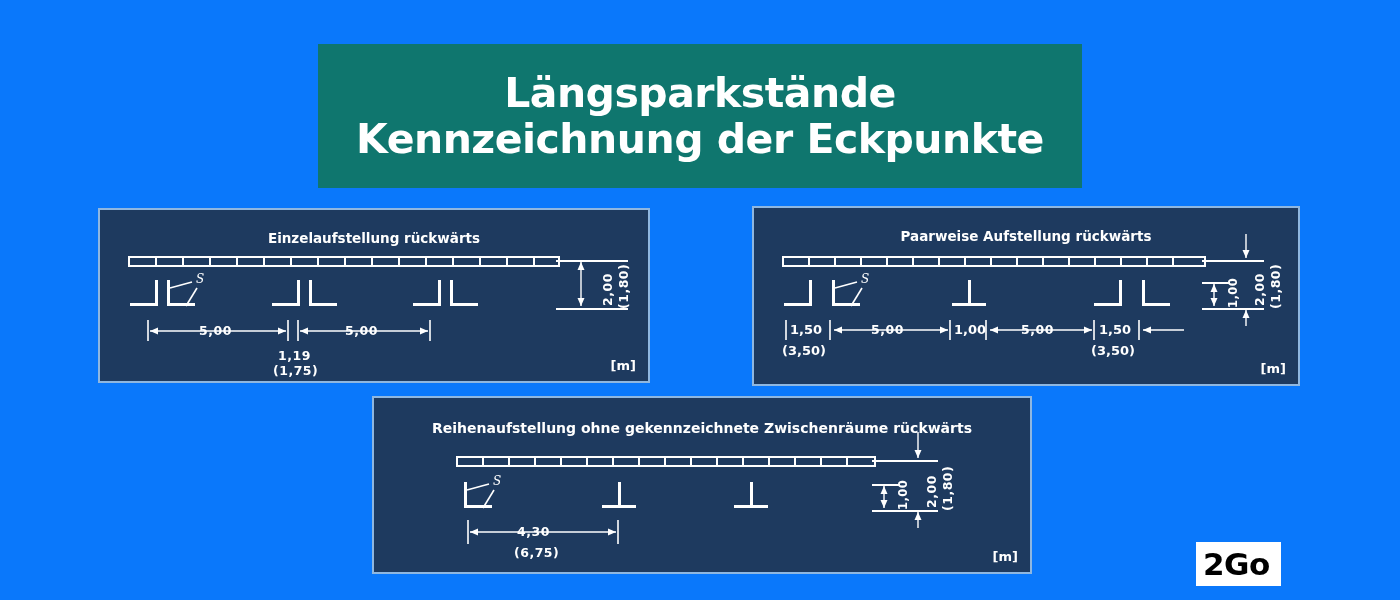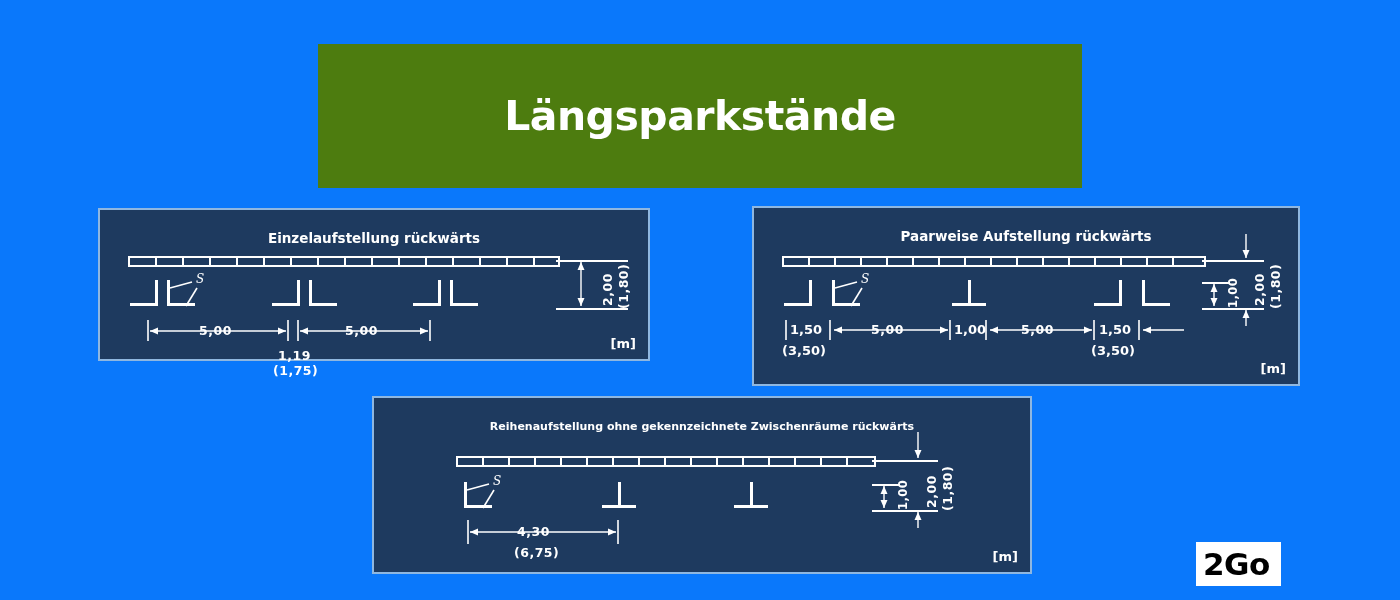--- a/index.html
+++ b/index.html
@@ -11,21 +11,21 @@
     font-family: "DejaVu Sans", "Liberation Sans", sans-serif;
     position: relative;
     overflow: hidden;
   }
 
   
   .title-banner {
     position: absolute;
     left: 318px; top: 44px;
     width: 764px; height: 144px;
-    background: #4d7c0f;
+    background: #0f766e;
     display: flex;
     flex-direction: column;
     align-items: center;
     justify-content: center;
     gap: 2px;
   }
   .title-line {
     color: #ffffff;
     font-weight: bold;
     font-size: 41px;
@@ -34,36 +34,36 @@
     white-space: nowrap;
   }
 
   
   .panel {
     position: absolute;
     background: #1e3a5f;
     border: 2px solid #8fb7e0;
     color: #ffffff;
   }
-  #panel-1 { left: 98px;  top: 208px; width: 552px; height: 153px; }
+  #panel-1 { left: 98px;  top: 208px; width: 552px; height: 175px; }
   #panel-2 { left: 752px; top: 206px; width: 548px; height: 180px; }
   #panel-3 { left: 372px; top: 396px; width: 660px; height: 178px; }
 
   .panel-title {
     position: absolute;
     left: 0; right: 0;
     text-align: center;
     font-size: 13.5px;
     font-weight: bold;
     color: #ffffff;
     white-space: nowrap;
   }
   #panel-1 .panel-title { top: 20px; }
   #panel-2 .panel-title { top: 20px; }
-  #panel-3 .panel-title { top: 22px; font-size: 11px; }
+  #panel-3 .panel-title { top: 22px; font-size: 14px; }
 
   .unit-label {
     position: absolute;
     right: 12px; bottom: 8px;
     font-size: 13px;
     font-weight: bold;
     color: #ffffff;
   }
 
   
@@ -160,20 +160,21 @@
     display: flex; align-items: center;
     letter-spacing: -0.5px;
     line-height: 1;
   }
 </style>
 </head>
 <body>
 
 <div class="title-banner">
   <div class="title-line">Längsparkstände</div>
+  <div class="title-line">Kennzeichnung der Eckpunkte</div>
 </div>
 
 <div class="panel" id="panel-1">
   <div class="panel-title">Einzelaufstellung rückwärts</div>
 
   <div class="kerb" style="left:28px; top:46px; width:432px;">
     <div class="rail top"></div>
     <div class="rail bottom"></div>
     <div class="tick" style="left:0px;"></div>
     <div class="tick" style="left:27px;"></div>

